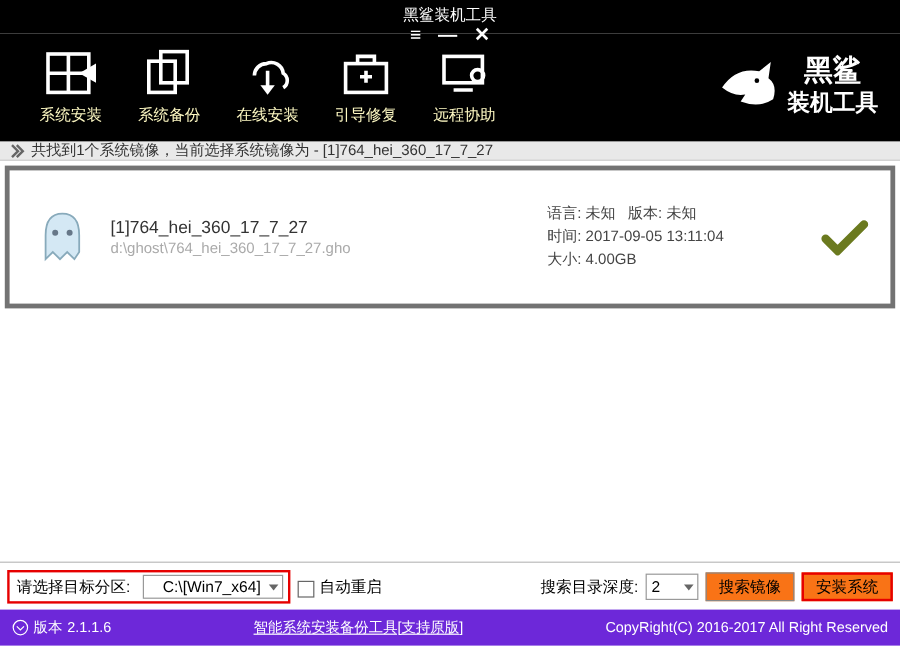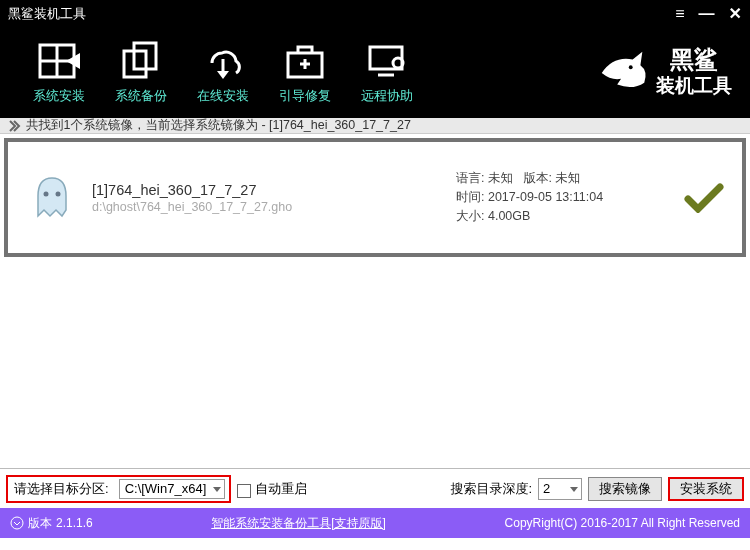--- a/index.html
+++ b/index.html
@@ -1,52 +1,52 @@
 <!DOCTYPE html>
 <html><head>
   <meta charset="utf-8">
   <style>
     * { margin: 0; padding: 0; box-sizing: border-box; font-family: "Microsoft YaHei", sans-serif; }
     body { width: 750px; height: 550px; background: #fff; overflow: hidden; }
-    .titlebar { height: 28px; background: #000; color: #fff; display: flex; align-items: center; padding: 4px 8px; font-size: 13px; }
+    .titlebar { height: 28px; background: #000; color: #fff; display: flex; align-items: center; padding: 4px 8px; font-size: 13px; flex-direction: column; }
     .titlebar-title { flex: 1; }
     .titlebar-controls { display: flex; gap: 14px; align-items: center; }
     .titlebar-ctrl { color: #fff; font-size: 16px; cursor: pointer; font-weight: bold; line-height: 1; }
     .toolbar { height: 90px; background: #000; display: flex; align-items: center; padding: 0 18px; gap: 0; }
     .tool-item { display: flex; flex-direction: column; align-items: center; color: #fff; gap: 6px; width: 82px; cursor: pointer; }
     .tool-icon { width: 42px; height: 40px; display: flex; align-items: center; justify-content: center; }
-    .tool-label { font-size: 13px; color: #5eead4; }
+    .tool-label { font-size: 13px; color: #fef9c3; }
     .toolbar-spacer { flex: 1; }
     .brand { display: flex; align-items: center; gap: 4px; }
     .brand-logo { width: 58px; height: 58px; }
     .brand-text { color: #fff; font-size: 24px; font-weight: bold; line-height: 1.1; text-align: center; }
     .brand-sub { font-size: 19px; font-weight: bold; }
     .infobar { height: 16px; background: #e9e9e9; display: flex; align-items: center; padding: 0 8px; font-size: 12.5px; color: #333; border-bottom: 1px solid #ccc; }
     .infobar svg { margin-right: 4px; }
     .list-area { height: 334px; padding: 4px; overflow-y: auto; }
     .image-card { border: 4px solid #737373; padding: 28px 18px; display: flex; align-items: center; gap: 14px; cursor: pointer; }
     .ghost-icon { width: 52px; height: 52px; flex-shrink: 0; }
     .image-main { display: flex; flex-direction: column; gap: 2px; width: 350px; }
     .image-name { font-size: 14.5px; color: #333; }
     .image-path { font-size: 12.5px; color: #aaa; }
     .image-meta { display: flex; flex-direction: column; gap: 2px; font-size: 12.5px; color: #444; flex: 1; }
     .check-icon { width: 40px; flex-shrink: 0; }
     .bottombar { height: 40px; border-top: 1px solid #bbb; display: flex; align-items: center; padding: 0 6px; gap: 6px; font-size: 13px; }
     .partition-box { border: 2px solid #e60000; height: 28px; display: flex; align-items: center; }
     .partition-label { padding: 0 6px; }
-    .partition-select { border: 1px solid #999; height: 20px; margin: 0 4px; padding: 0 18px 0 5px; position: relative; background: #fff; font-size: 13px; display: flex; align-items: center; }
+    .partition-select { border: 1px solid #999; height: 20px; margin: 0 4px; padding: 0 18px 0 16px; position: relative; background: #fff; font-size: 13px; display: flex; align-items: center; }
     .partition-select::after { content: ""; position: absolute; right: 3px; top: 7px; width: 0; height: 0; border-left: 4px solid transparent; border-right: 4px solid transparent; border-top: 5px solid #666; }
     .chk { display: flex; align-items: flex-end; gap: 4px; cursor: pointer; }
     .chkbox { width: 14px; height: 14px; border: 1px solid #666; background: #fff; }
     .spacer { flex: 1; }
     .depth-select { border: 1px solid #999; height: 22px; width: 44px; padding: 0 4px; position: relative; font-size: 13px; display: flex; align-items: center; }
     .depth-select::after { content: ""; position: absolute; right: 3px; top: 8px; width: 0; height: 0; border-left: 4px solid transparent; border-right: 4px solid transparent; border-top: 5px solid #666; }
-    .btn { border: 1px solid #888; background: #e5e5e5; height: 24px; padding: 0 10px; font-size: 13px; cursor: pointer; display: flex; align-items: center; }
+    .btn { border: 1px solid #888; background: #f97316; height: 24px; padding: 0 10px; font-size: 13px; cursor: pointer; display: flex; align-items: center; }
     .btn-primary { border: 2px solid #e60000; font-weight: normal; }
-    .statusbar { height: 30px; background: #8b5cf6; color: #fff; display: flex; align-items: center; padding: 0 10px; font-size: 12px; gap: 6px; }
+    .statusbar { height: 30px; background: #6d28d9; color: #fff; display: flex; align-items: center; padding: 0 10px; font-size: 12px; gap: 6px; }
     .status-left { flex-shrink: 0; display: flex; align-items: center; gap: 4px; }
     .status-center { flex: 1; text-align: center; text-decoration: underline; }
     .status-right { flex-shrink: 0; }
   </style>
 </head>
 <body>
 
 <div class="titlebar">
   <span class="titlebar-title">黑鲨装机工具</span>
   <div class="titlebar-controls">

